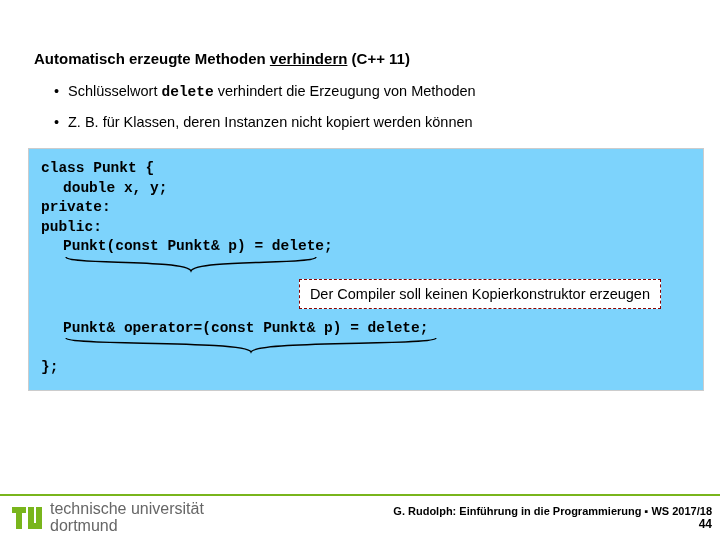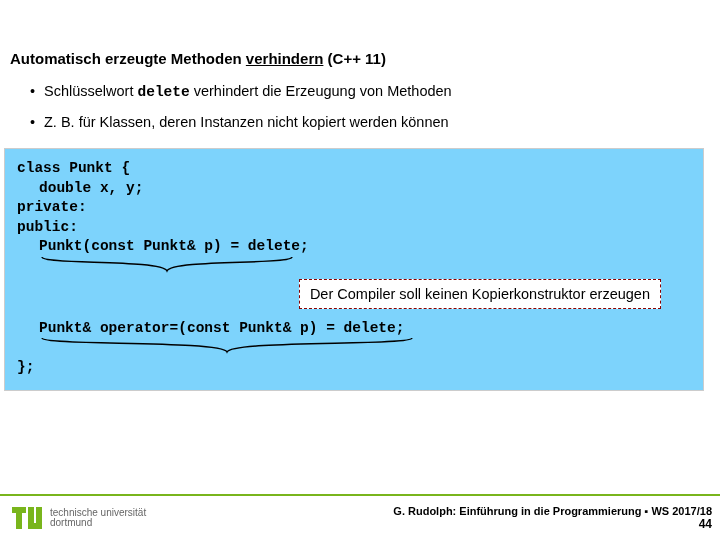--- a/index.html
+++ b/index.html
@@ -1,36 +1,36 @@
 <!DOCTYPE html>
 <html><head>
 <meta charset="utf-8">
 <style>
   * { margin: 0; padding: 0; box-sizing: border-box; }
   body { width: 720px; height: 540px; background: #fff; font-family: Arial, Helvetica, sans-serif; position: relative; overflow: hidden; }
   .header { display: flex; height: 30px; }
   .header-left { flex: 0 0 345px; background: #fff; padding: 4px 10px; font-size: 17px; font-weight: bold; color: #000; }
   .header-right { flex: 1; background: #79b51c; padding: 4px 14px; font-size: 17px; font-weight: bold; color: #fff; }
-  .content { padding: 20px 22px 0 10px; }
+  .content { padding: 20px 22px 0 34px; }
   .section-title { font-size: 15px; font-weight: bold; color: #000; margin-bottom: 16px; }
   .section-title .hl { text-decoration: underline; }
   .bullets { padding-left: 14px; margin-bottom: 18px; }
   .bullets li { font-size: 14.5px; color: #000; margin-bottom: 14px; list-style: none; position: relative; margin-left: 20px; }
   .bullets li::before { content: "•"; position: absolute; left: -14px; }
   .codekw { font-family: "Courier New", monospace; font-weight: bold; }
   .codebox { background: #7dd3fc; border: 1px solid #ccc; padding: 10px 12px 12px 12px; margin: 0 -6px; position: relative; }
   .code { font-family: "Courier New", monospace; font-weight: bold; font-size: 14.5px; line-height: 1.35; white-space: pre; }
   .ind { padding-left: 22px; display: inline-block; }
   .brace { position: relative; height: 20px; }
   .brace svg { position: absolute; }
   .note { background: #fff; border: 1px dashed #800; padding: 6px 10px; font-size: 14.5px; color: #000; display: inline-block; margin-top: 2px; margin-bottom: 10px; }
   .note-wrap-right { text-align: right; padding-right: 30px; }
   .footer { position: absolute; bottom: 0; left: 0; right: 0; border-top: 2px solid #79b51c; height: 46px; display: flex; align-items: center; justify-content: space-between; padding: 0 0 0 10px; }
   .logo { display: flex; align-items: center; gap: 6px; }
-  .logo-txt { font-size: 10px; line-height: 1.05; color: #666; }
+  .logo-txt { font-size: 16px; line-height: 1.05; color: #666; }
   .foot-right { text-align: right; font-size: 11px; color: #000; padding-right: 8px; font-weight: bold; }
   .pg { font-size: 12px; }
 </style>
 </head>
 <body>
 
 <div class="header">
 </div>
 
 <div class="content">

